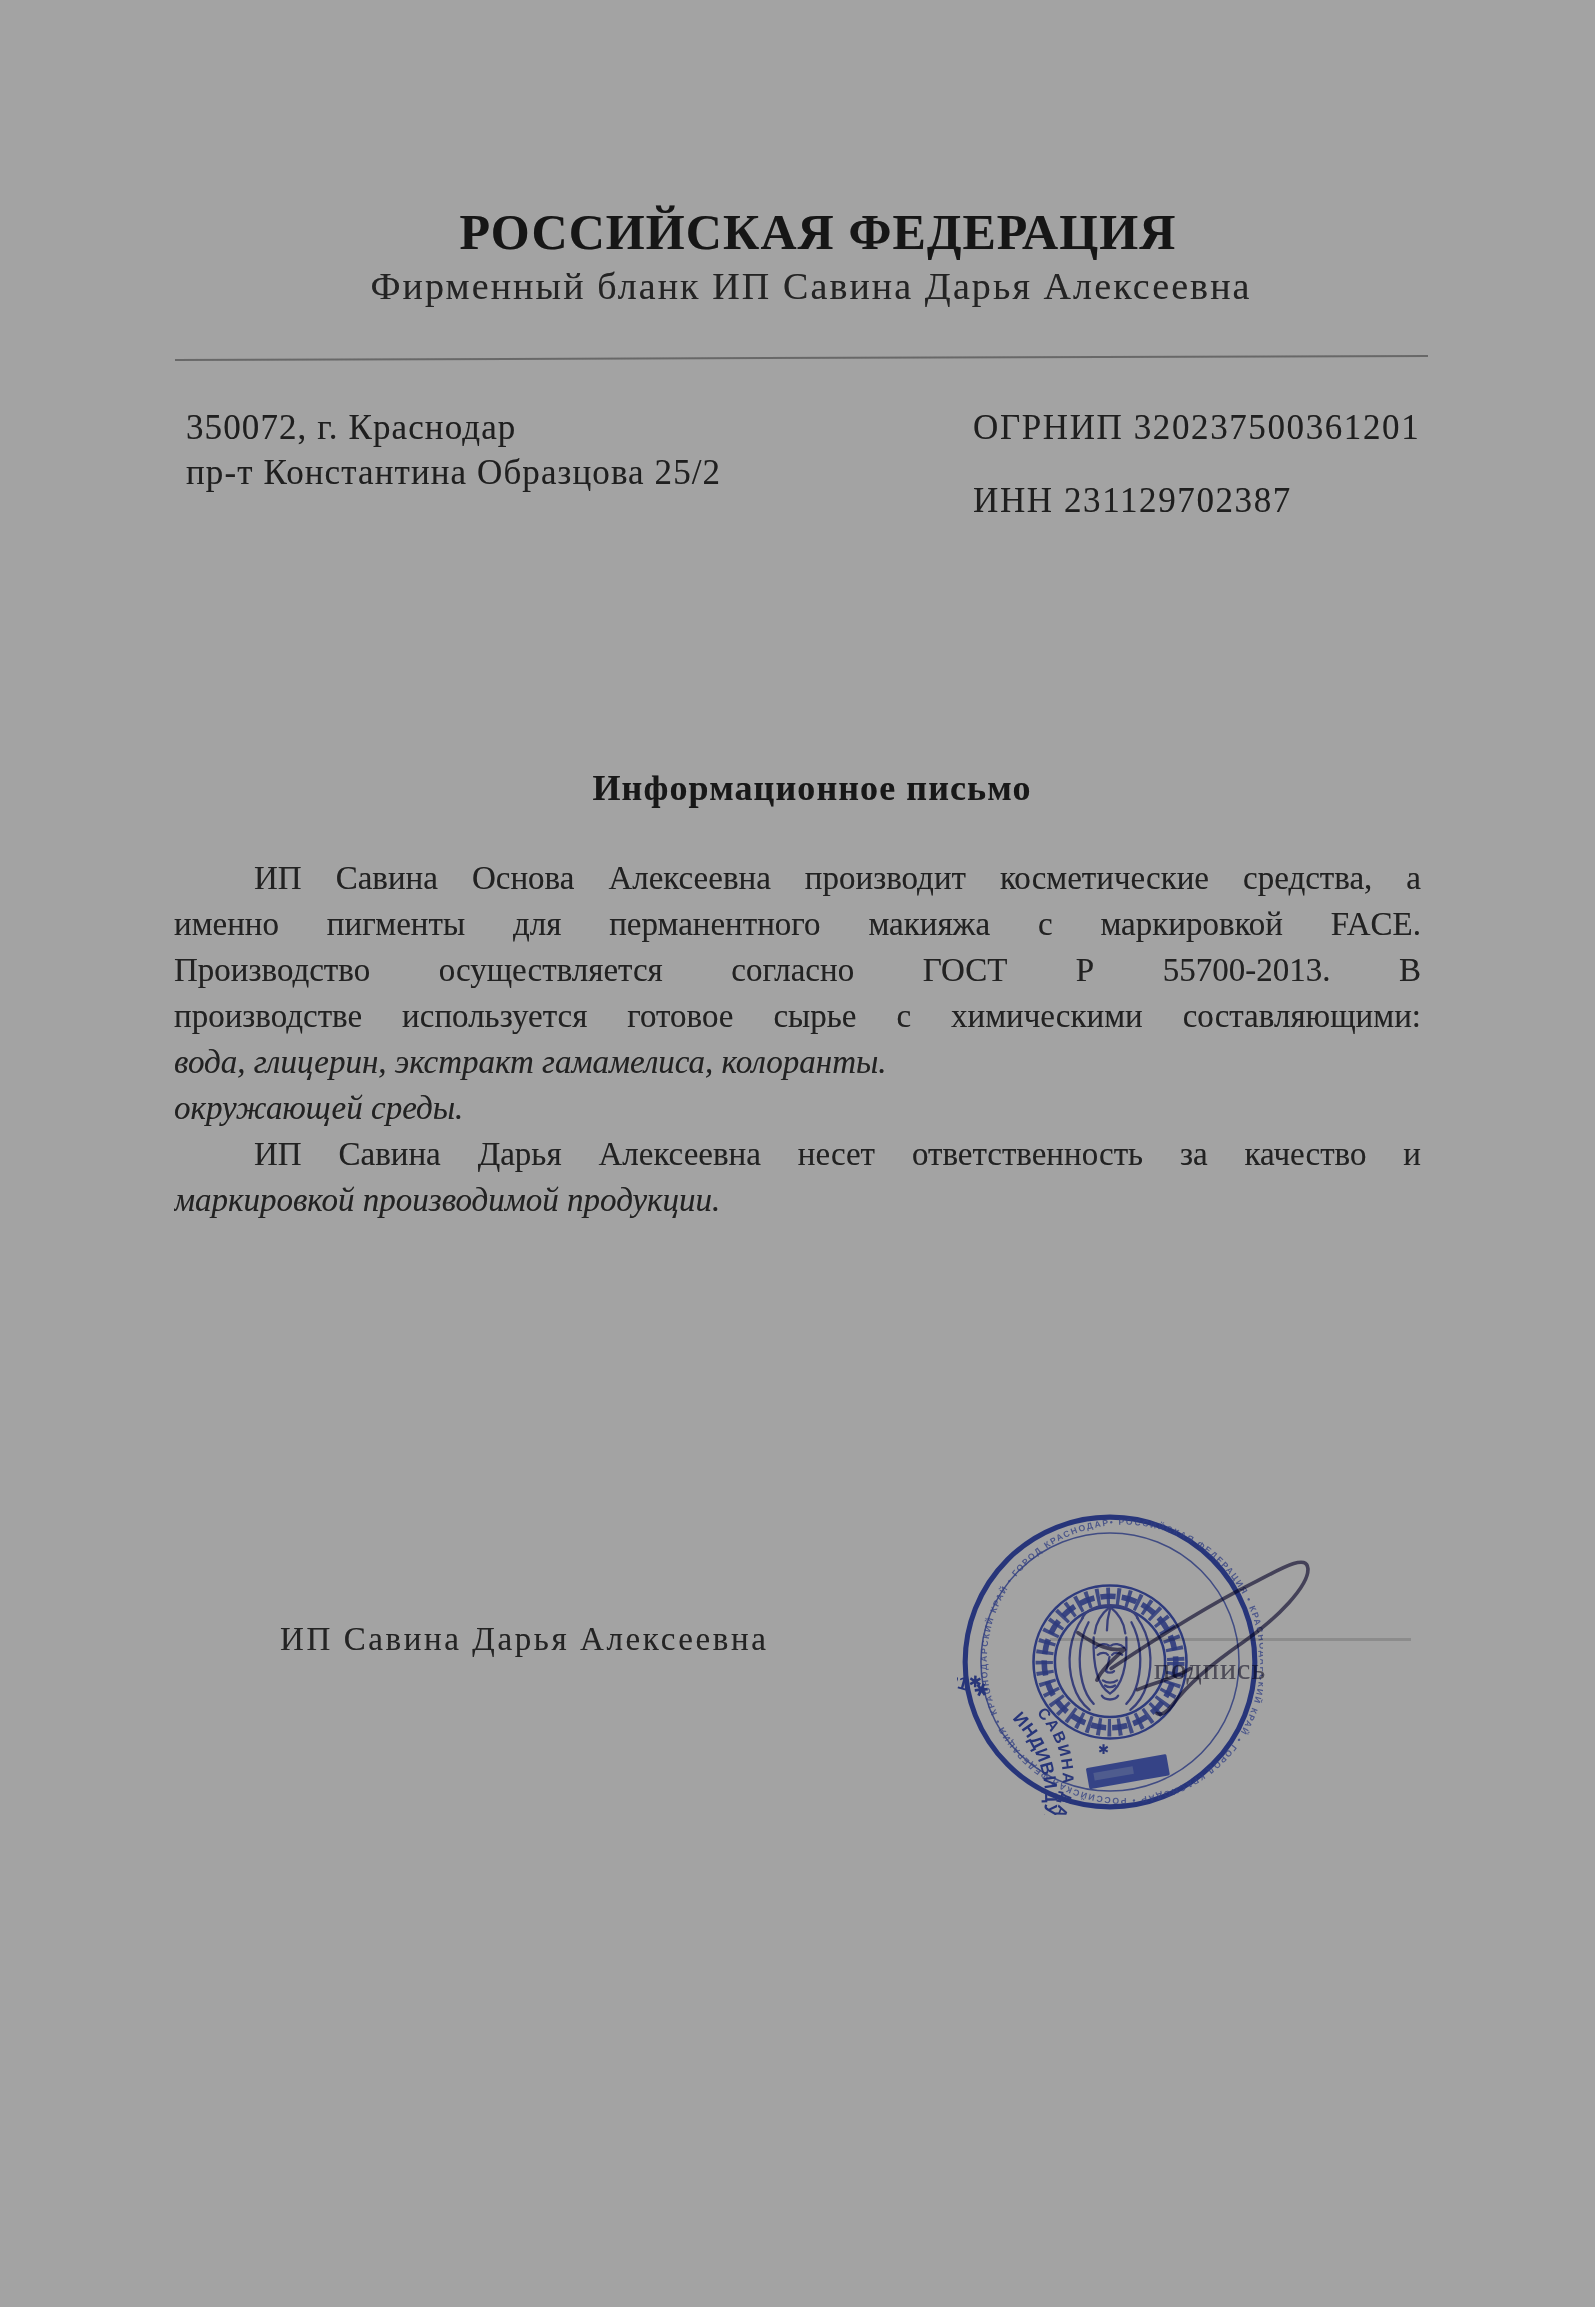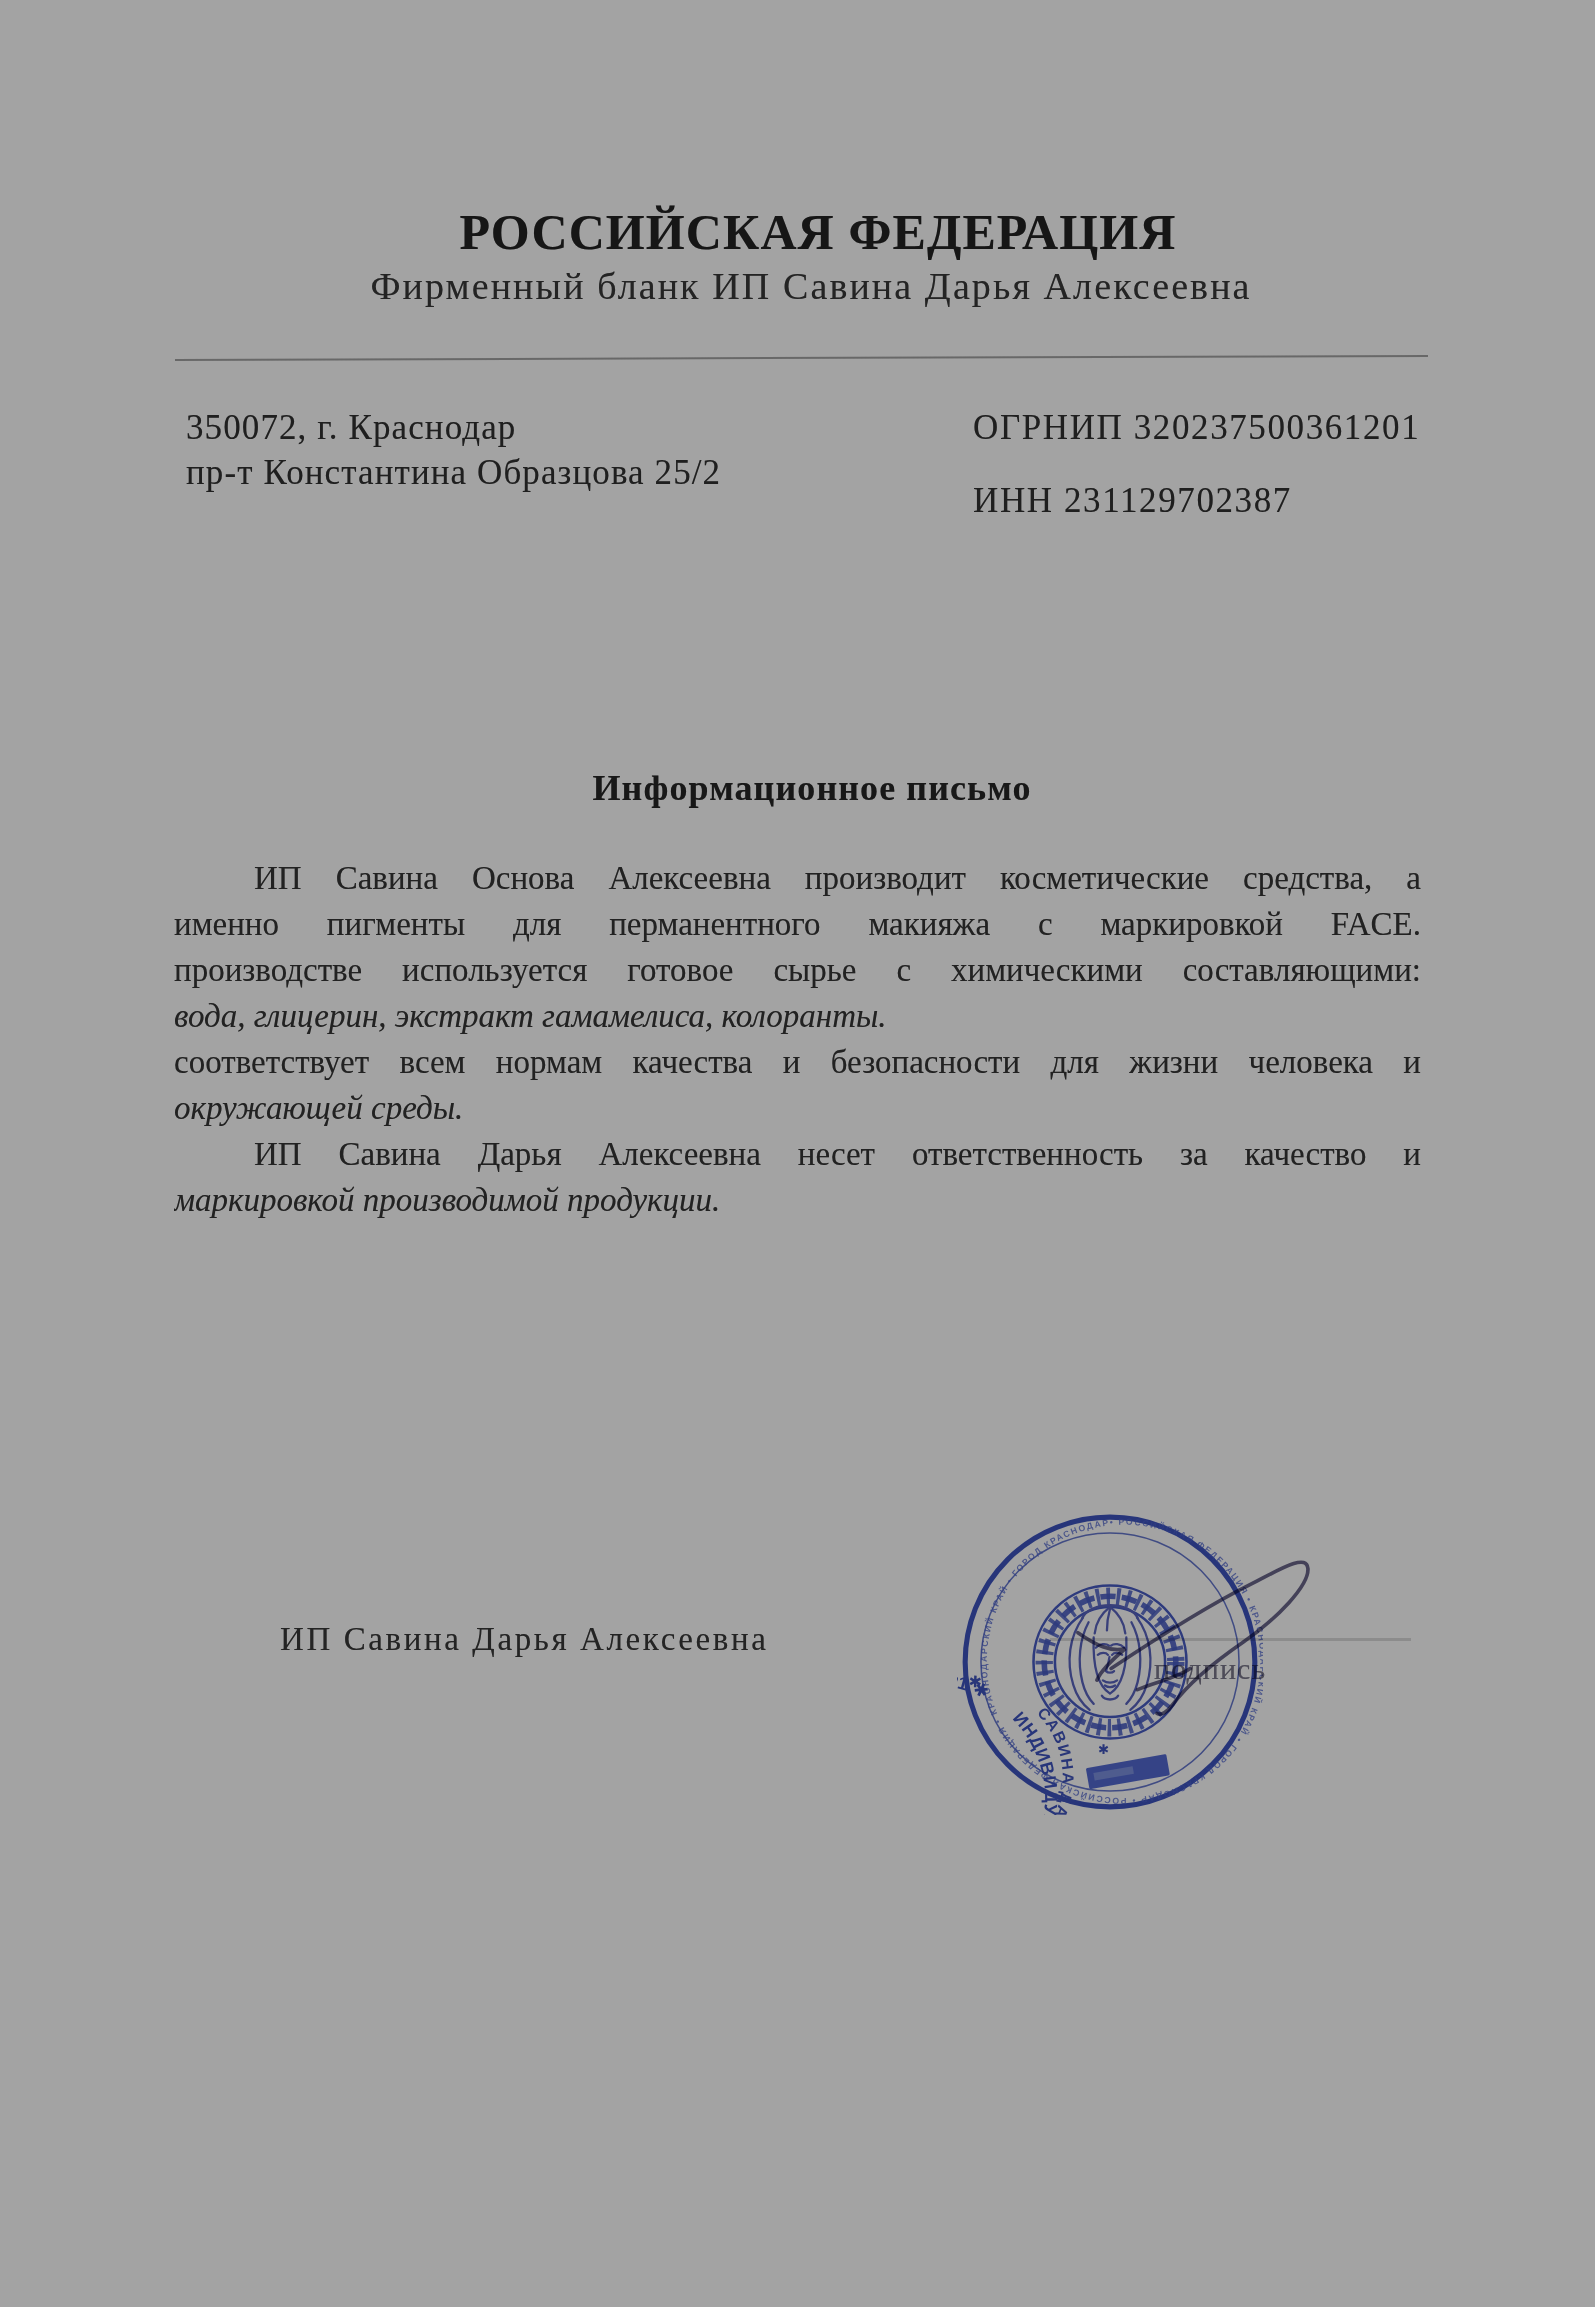--- a/index.html
+++ b/index.html
@@ -76,23 +76,23 @@
   <div class="txt addr1">350072, г. Краснодар</div>
   <div class="txt addr2">пр-т Константина Образцова 25/2</div>
   <div class="txt reg1">ОГРНИП 320237500361201</div>
   <div class="txt reg2">ИНН 231129702387</div>
 
   <div class="txt letter-title">Информационное письмо</div>
 
   <div class="body-block">
     <div class="bl indent">ИП Савина Основа Алексеевна производит косметические средства, а</div>
     <div class="bl">именно пигменты для перманентного макияжа с маркировкой FACE.</div>
+    <div class="bl">Производство осуществляется согласно ГОСТ Р 55700-2013. В</div>
     <div class="bl">производстве используется готовое сырье с химическими составляющими:</div>
     <div class="bl last">вода, глицерин, экстракт гамамелиса, колоранты.</div>
-    <div class="bl">соответствует всем нормам качества и безопасности для жизни человека и</div>
     <div class="bl last">окружающей среды.</div>
     <div class="bl indent">ИП Савина Дарья Алексеевна несет ответственность за качество и</div>
     <div class="bl last">маркировкой производимой продукции.</div>
   </div>
 
   <div class="txt sig-name">ИП Савина Дарья Алексеевна</div>
   <div class="sig-line"></div>
   <div class="txt sig-caption">подпись</div>
 
   <div class="stamp-wrap">

